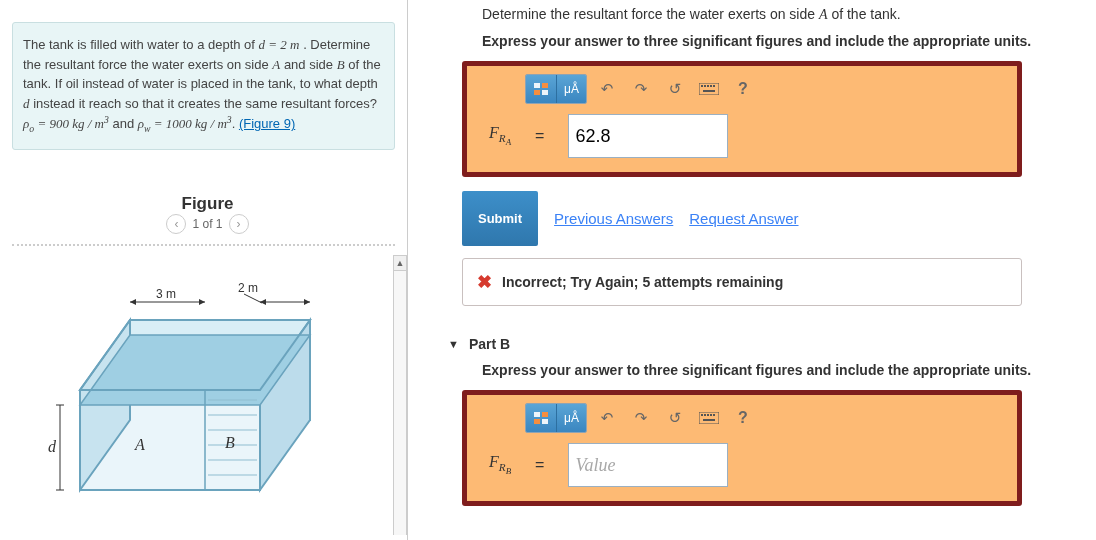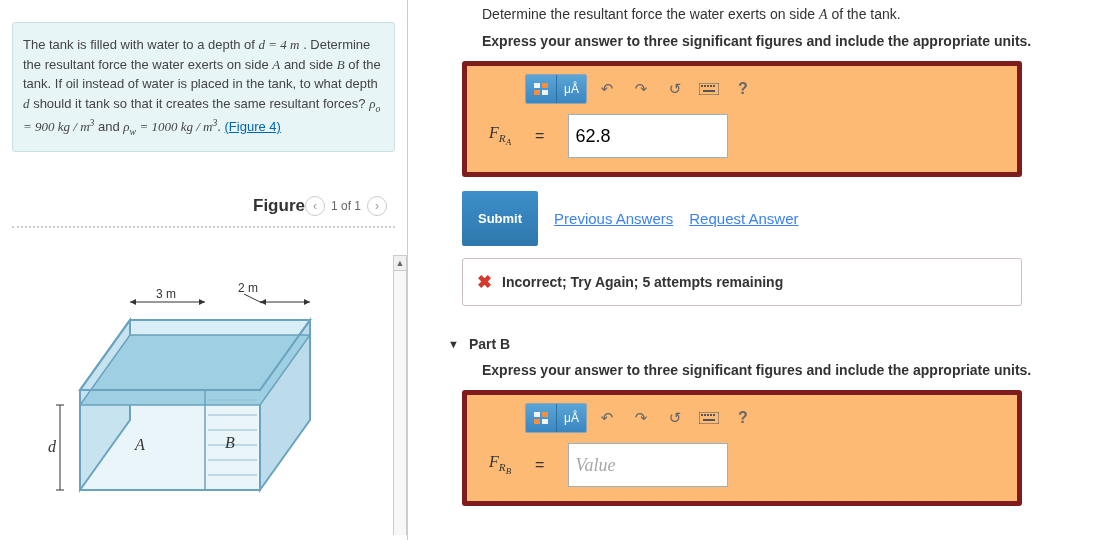--- a/index.html
+++ b/index.html
@@ -26,24 +26,25 @@
     border: 1px solid #c9dfe1;
     border-radius: 3px;
     font-size: 13px;
     line-height: 1.5;
     color: #444;
   }
   .problem-box sup { font-size: 0.75em; }
   .problem-box sub { font-size: 0.75em; }
   .problem-box a { color: #0066b3; text-decoration: underline; }
   .figure-head {
-    margin: 44px 20px 0 12px;
+    margin: 44px 4px 0 12px;
     display:flex;
     align-items:center;
-    justify-content:flex-end;
+    justify-content:flex-start;
+    flex-direction:column;
   }
   .figure-title { font-size: 17px; font-weight: bold; color:#333; }
   .pager { display:flex; align-items:center; gap:6px; font-size:12px; color:#666; }
   .pager-btn {
     width:20px; height:20px; border:1px solid #ccc; border-radius:50%;
     display:flex; align-items:center; justify-content:center;
     background:#fff; color:#999; cursor:pointer;
   }
   .figure-rule { margin: 10px 12px 0 12px; border:none; border-top:2px dotted #ccc; }
   .fig-scroll {
@@ -143,32 +144,32 @@
   .mj { font-family: Georgia, 'Times New Roman', serif; font-style: italic; }
   .dim-lbl { font-family: Arial; font-size:12px; fill:#333; }
   .face-lbl { font-family: Georgia, serif; font-style:italic; font-size:16px; fill:#333; }
 </style>
 </head>
 <body>
 
 <div class="left-panel">
   <div class="problem-box">
     <span>The tank is filled with water to a depth of </span>
-    <span class="mj">d = 4 m</span>
+    <span class="mj">d = 2 m</span>
     <span> . Determine the resultant force the water exerts on side </span>
     <span class="mj">A</span>
     <span> and side </span>
     <span class="mj">B</span>
     <span> of the tank. If oil instead of water is placed in the tank, to what depth </span>
     <span class="mj">d</span>
-    <span> should it tank so that it creates the same resultant forces? </span>
+    <span> instead it reach so that it creates the same resultant forces? </span>
     <span class="mj">ρ<sub>o</sub> = 900 kg / m<sup>3</sup></span>
     <span> and </span>
     <span class="mj">ρ<sub>w</sub> = 1000 kg / m<sup>3</sup></span>.
-    <a href="#">(Figure 4)</a>
+    <a href="#">(Figure 9)</a>
   </div>
 
   <div class="figure-head">
     <div class="figure-title">Figure</div>
     <div class="pager">
       <div class="pager-btn">‹</div>
       <span>1 of 1</span>
       <div class="pager-btn">›</div>
     </div>
   </div>

